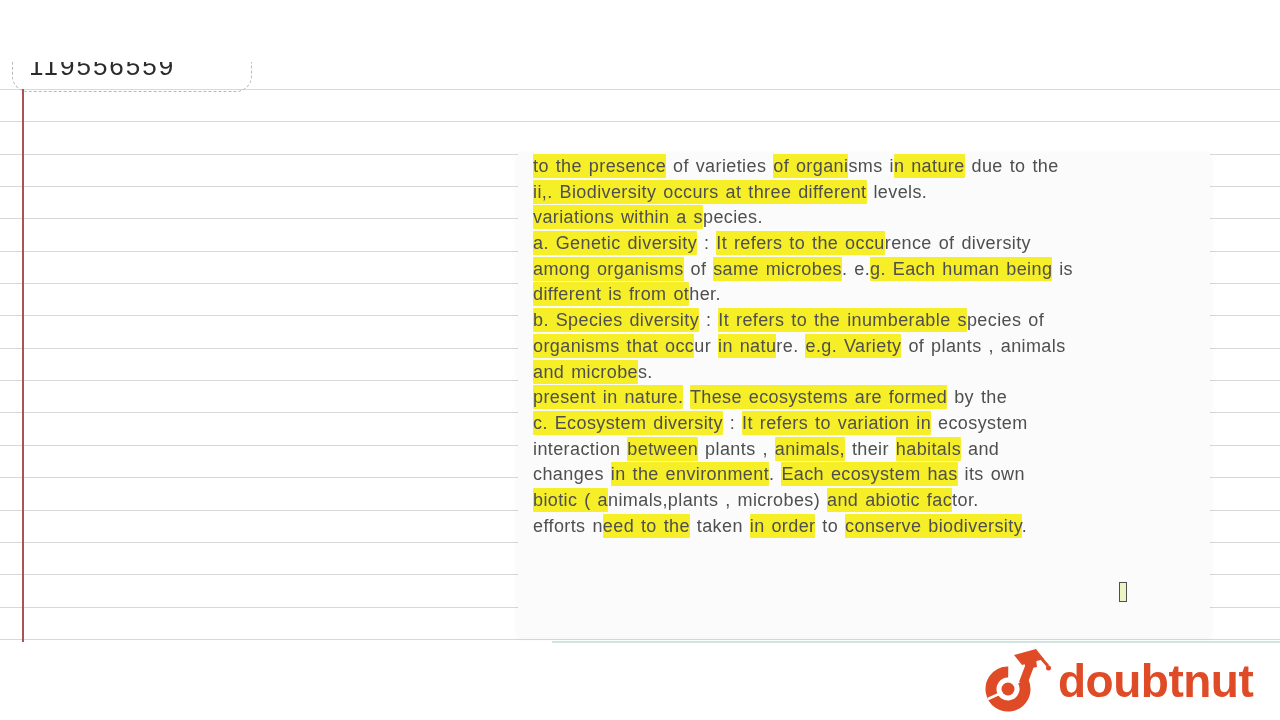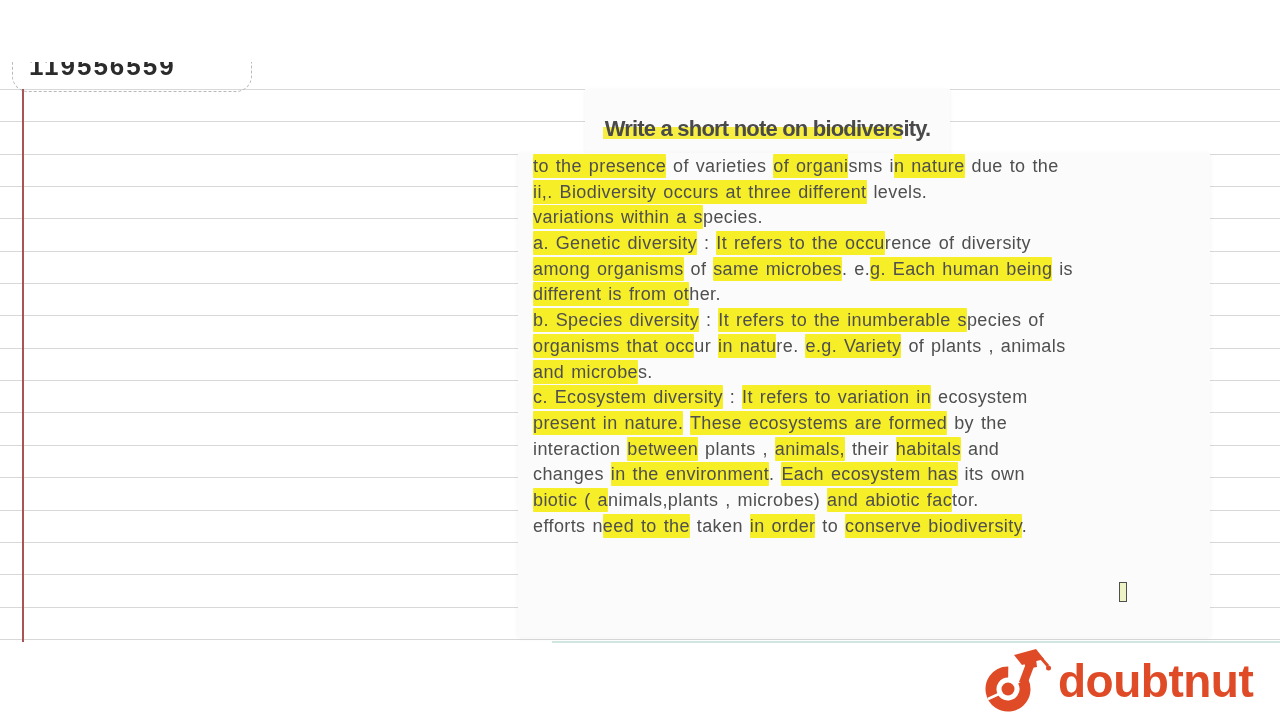--- a/index.html
+++ b/index.html
@@ -8,21 +8,21 @@
 
   
   .ruled{position:absolute;left:0;top:89px;width:1280px;height:552px;
          background:repeating-linear-gradient(to bottom,#d8d8d8 0 1px,transparent 1px 32.35px);}
   .margin-line{position:absolute;left:22px;top:89px;width:1.5px;height:553px;background:#a85454;}
   .teal-line{position:absolute;left:552px;top:641px;width:728px;height:1.5px;background:#cfe7e0;}
 
   
   .id-box{position:absolute;left:12px;top:-42px;width:238px;height:132px;
           border:1px dashed #b9b9b9;border-radius:16px;z-index:1;}
-  .id-num{position:absolute;left:16px;bottom:9px;font-size:26px;font-weight:700;
+  .id-num{position:absolute;left:16px;bottom:9px;font-size:26px;font-weight:400;
           color:#2b2b2b;letter-spacing:2px;}
   .id-cover{position:absolute;left:0;top:0;width:310px;height:62px;background:#ffffff;z-index:2;}
 
   
   .title-card{position:absolute;left:585px;top:89px;width:365px;height:67px;background:#fbfbfb;
               box-shadow:0 1px 4px rgba(0,0,0,.05);display:flex;align-items:center;
               justify-content:center;padding-top:12px;box-sizing:border-box;z-index:3;}
   .title-text{font-size:22px;letter-spacing:-0.8px;font-weight:700;color:#4a4a4a;white-space:nowrap;
               background-image:linear-gradient(rgba(0,0,0,0) 42%,rgba(246,236,35,.85) 42%,rgba(246,236,35,.85) 88%,rgba(0,0,0,0) 88%);
               background-repeat:no-repeat;background-size:91% 100%;padding:0 2px;}
@@ -52,37 +52,34 @@
 
   <div class="ruled"></div>
   <div class="margin-line"></div>
   <div class="teal-line"></div>
 
   <div class="id-box">
     <div class="id-num">119556559</div>
   </div>
   <div class="id-cover"></div>
 
-  <div class="title-card">
-    <span class="title-text">Write a short note on biodiversity.</span>
-  </div>
 
   <div class="answer-card">
     <div>
         <div class="t-line"><span class="hl">to the presence</span><span class="pl"> of varieties </span><span class="hl">of organi</span><span class="pl">sms i</span><span class="hl">n nature</span><span class="pl"> due to the</span></div>
         <div class="t-line"><span class="hl">ii,. Biodiversity occurs at three different</span><span class="pl"> levels.</span></div>
         <div class="t-line"><span class="hl">variations within a s</span><span class="pl">pecies.</span></div>
         <div class="t-line"><span class="hl">a. Genetic diversity</span><span class="pl"> : </span><span class="hl">It refers to the occu</span><span class="pl">rence of diversity</span></div>
         <div class="t-line"><span class="hl">among organisms</span><span class="pl"> of </span><span class="hl">same microbes</span><span class="pl">. e.</span><span class="hl">g. Each human being</span><span class="pl"> is</span></div>
         <div class="t-line"><span class="hl">different is from ot</span><span class="pl">her.</span></div>
         <div class="t-line"><span class="hl">b. Species diversity</span><span class="pl"> : </span><span class="hl">It refers to the inumberable s</span><span class="pl">pecies of</span></div>
         <div class="t-line"><span class="hl">organisms that occ</span><span class="pl">ur </span><span class="hl">in natu</span><span class="pl">re. </span><span class="hl">e.g. Variety</span><span class="pl"> of plants , animals</span></div>
         <div class="t-line"><span class="hl">and microbe</span><span class="pl">s.</span></div>
+        <div class="t-line"><span class="hl">present in nature.</span><span class="pl"> </span><span class="hl">These ecosystems are formed</span><span class="pl"> by the</span></div>
         <div class="t-line"><span class="hl">c. Ecosystem diversity</span><span class="pl"> : </span><span class="hl">It refers to variation in</span><span class="pl"> ecosystem</span></div>
-        <div class="t-line"><span class="hl">present in nature.</span><span class="pl"> </span><span class="hl">These ecosystems are formed</span><span class="pl"> by the</span></div>
         <div class="t-line"><span class="pl">interaction </span><span class="hl">between</span><span class="pl"> plants , </span><span class="hl">animals,</span><span class="pl"> their </span><span class="hl">habitals</span><span class="pl"> and</span></div>
         <div class="t-line"><span class="pl">changes </span><span class="hl">in the environment</span><span class="pl">. </span><span class="hl">Each ecosystem has</span><span class="pl"> its own</span></div>
         <div class="t-line"><span class="hl">biotic ( a</span><span class="pl">nimals,plants , microbes) </span><span class="hl">and abiotic fac</span><span class="pl">tor.</span></div>
         <div class="t-line"><span class="pl">efforts n</span><span class="hl">eed to the</span><span class="pl"> taken </span><span class="hl">in order</span><span class="pl"> to </span><span class="hl">conserve biodiversity</span><span class="pl">.</span></div>
       </div>
   </div>
 
   <div class="caret"></div>
 
   <div class="logo">

